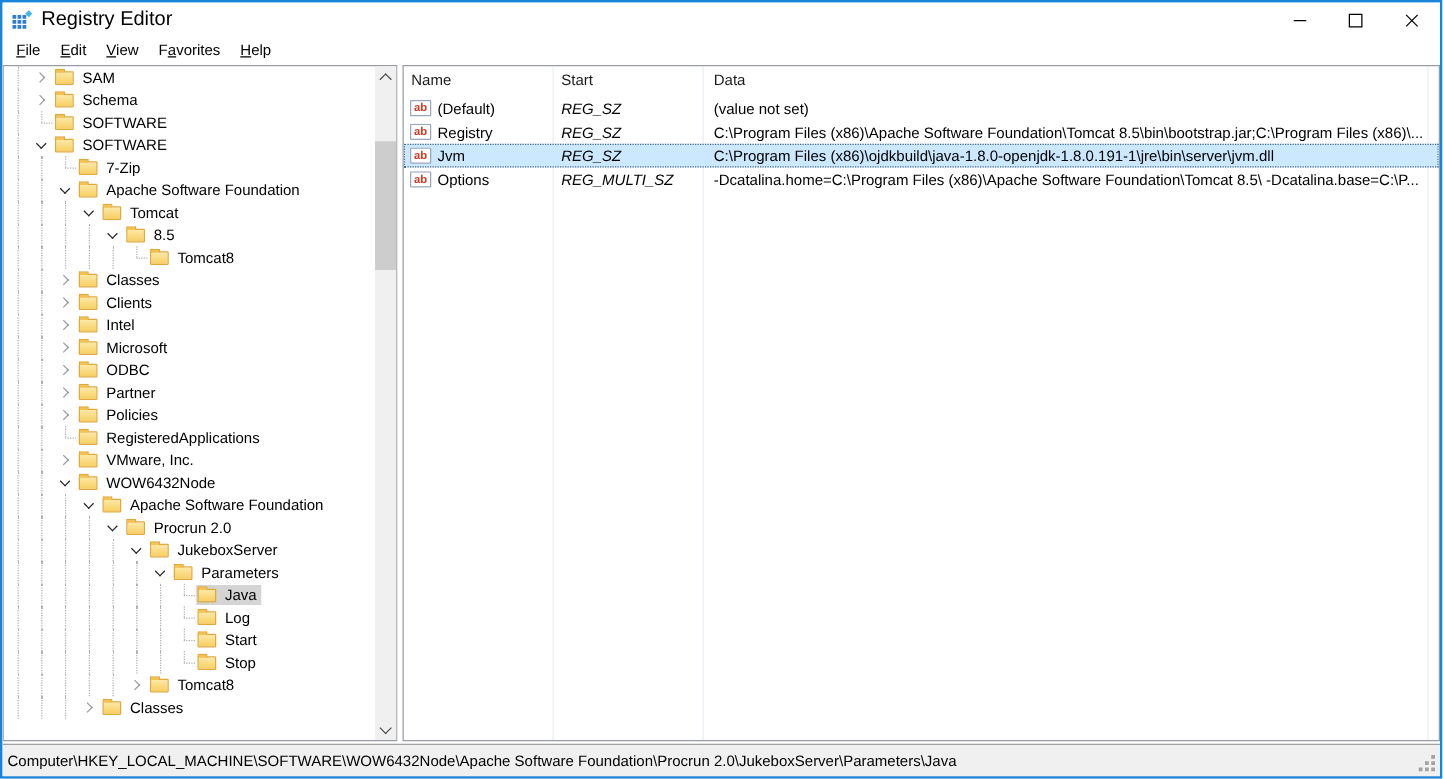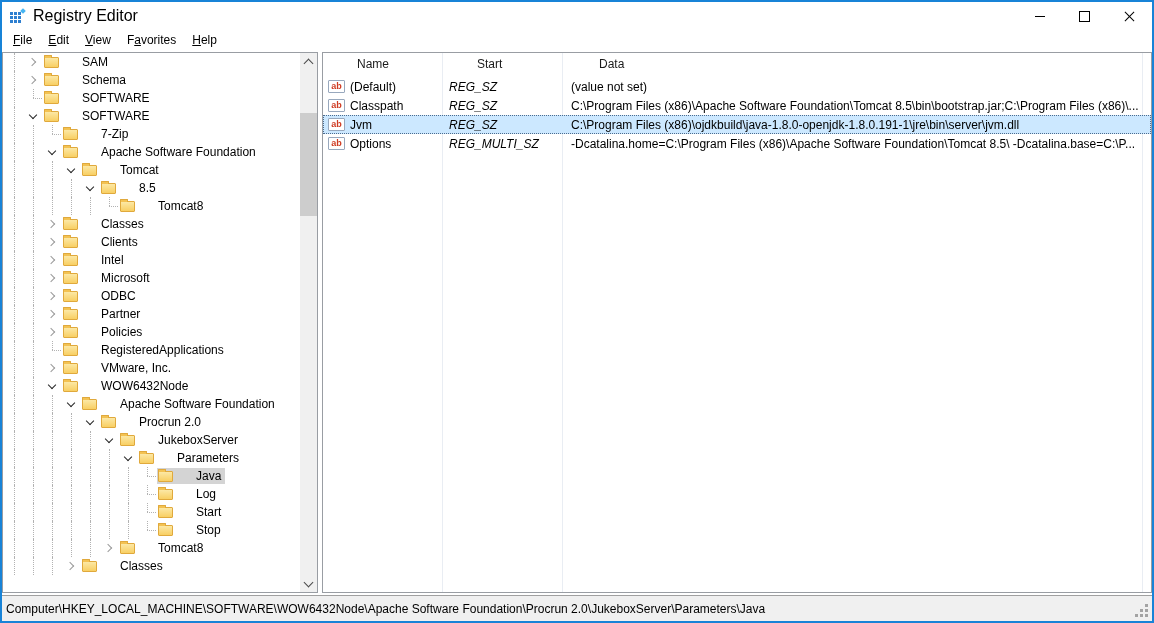--- a/index.html
+++ b/index.html
@@ -36,37 +36,37 @@
   .guide::before{content:"";position:absolute;left:9px;top:0;bottom:0;width:0;border-left:1px dotted #b2b2b2;}
   .cbox{flex:0 0 19px;align-self:stretch;position:relative;}
   .cbox.stub::before{content:"";position:absolute;left:9px;top:0;height:9px;width:0;border-left:1px dotted #b2b2b2;}
   .cbox.stub::after{content:"";position:absolute;left:9px;top:9px;width:9px;height:0;border-top:1px dotted #b2b2b2;}
   .chev{position:absolute;width:5px;height:5px;border-right:1.5px solid #9a9a9a;border-bottom:1.5px solid #9a9a9a;transform:rotate(-45deg);top:6px;left:5px;}
   .chev.open{border-color:#262626;transform:rotate(45deg);top:5px;left:6px;}
   .node{display:flex;align-items:center;padding:1px 3px 1px 1px;}
   .node.selected{background:#d4d4d4;}
   .folder{flex:0 0 15px;width:15px;height:11px;margin-right:6px;position:relative;background:linear-gradient(180deg,#fce8a5 0%,#f8cf63 100%);border:1px solid #e0a93c;border-radius:1px;box-sizing:border-box;}
   .folder::before{content:"";position:absolute;top:-3px;left:-1px;width:6px;height:2px;background:#f3c252;border:1px solid #e0a93c;border-bottom:none;border-radius:1px 1px 0 0;}
-  .tlabel{padding:0 1px;margin-left:16px;}
+  .tlabel{padding:0 1px;}
 
   
   .tree-scrollbar{position:absolute;right:0;top:0;bottom:0;width:17px;background:#f0f0f0;}
   .sb-btn{height:17px;position:relative;}
   .sb-btn.down{position:absolute;bottom:0;left:0;right:0;}
   .sb-arrow{position:absolute;left:5px;width:6px;height:6px;border-right:1.2px solid #4a4a4a;border-bottom:1.2px solid #4a4a4a;}
   .sb-btn.up .sb-arrow{top:7px;transform:rotate(-135deg);}
   .sb-btn.down .sb-arrow{top:4px;transform:rotate(45deg);}
   .sb-thumb{position:absolute;left:0;width:17px;top:60px;height:103px;background:#cdcdcd;}
 
   
   .list-pane{position:absolute;left:320px;top:0;right:0;bottom:2px;box-sizing:border-box;border:1px solid #999da3;background:#fff;overflow:hidden;}
   .col-sep{position:absolute;top:0;bottom:0;width:1px;background:#e9edf3;}
   .list-header{display:flex;height:22px;align-items:center;position:relative;}
   .hcell{box-sizing:border-box;padding:0 6px;color:#1a1a1a;}
-  .hcell.c1{width:120px;margin-left:28px;}
+  .hcell.c1{width:120px;}
   .hcell.c2{width:120px;}
   .hcell.c3{flex:1;padding-left:8px;}
   .list-rows{margin-top:2px;}
   .lrow{display:flex;height:19px;align-items:center;position:relative;}
   .lrow.selected{background:#cce8ff;outline:1px dotted #4c6c8f;outline-offset:-1px;}
   .c-name{width:120px;display:flex;align-items:center;padding-left:5px;box-sizing:border-box;overflow:hidden;white-space:nowrap;}
   .c-type{width:120px;padding-left:6px;box-sizing:border-box;overflow:hidden;white-space:nowrap;font-style:italic;}
   .c-data{flex:1;padding-left:8px;overflow:hidden;white-space:nowrap;}
   .ab-icon{flex:0 0 15px;width:15px;height:11px;margin-right:5px;border:1px solid #98a8bd;background:#fff;color:#cf3b22;font-size:9px;font-weight:bold;line-height:10px;text-align:center;border-radius:1px;}
 
@@ -472,21 +472,21 @@
             <div class="c-name">
               <span class="ab-icon">ab</span>
               <span>(Default)</span>
             </div>
             <div class="c-type">REG_SZ</div>
             <div class="c-data">(value not set)</div>
           </div>
           <div class="lrow">
             <div class="c-name">
               <span class="ab-icon">ab</span>
-              <span>Classpath</span>
+              <span>Registry</span>
             </div>
             <div class="c-type">REG_SZ</div>
             <div class="c-data">C:\Program Files (x86)\Apache Software Foundation\Tomcat 8.5\bin\bootstrap.jar;C:\Program Files (x86)\...</div>
           </div>
           <div class="lrow selected">
             <div class="c-name">
               <span class="ab-icon">ab</span>
               <span>Jvm</span>
             </div>
             <div class="c-type">REG_SZ</div>

